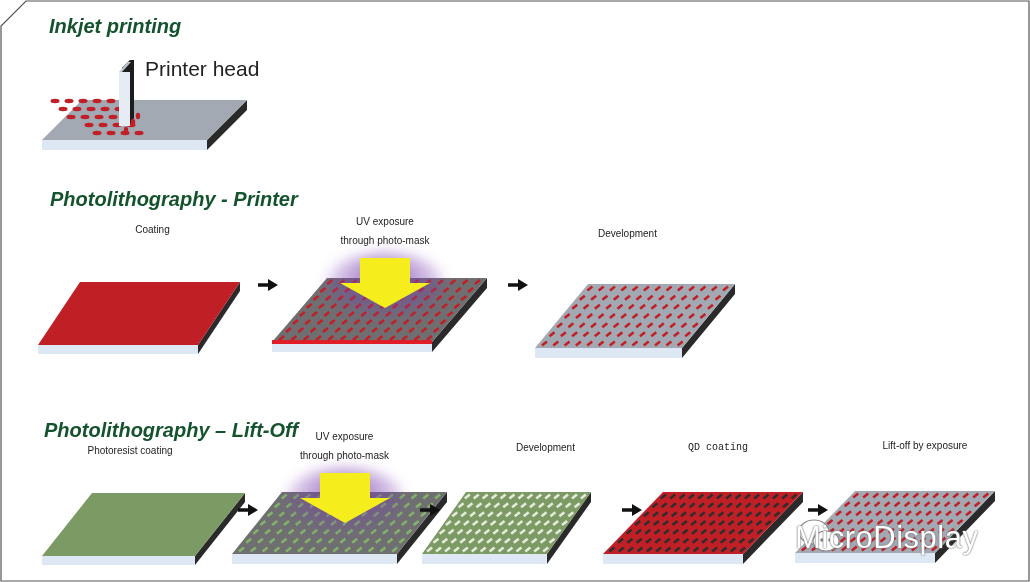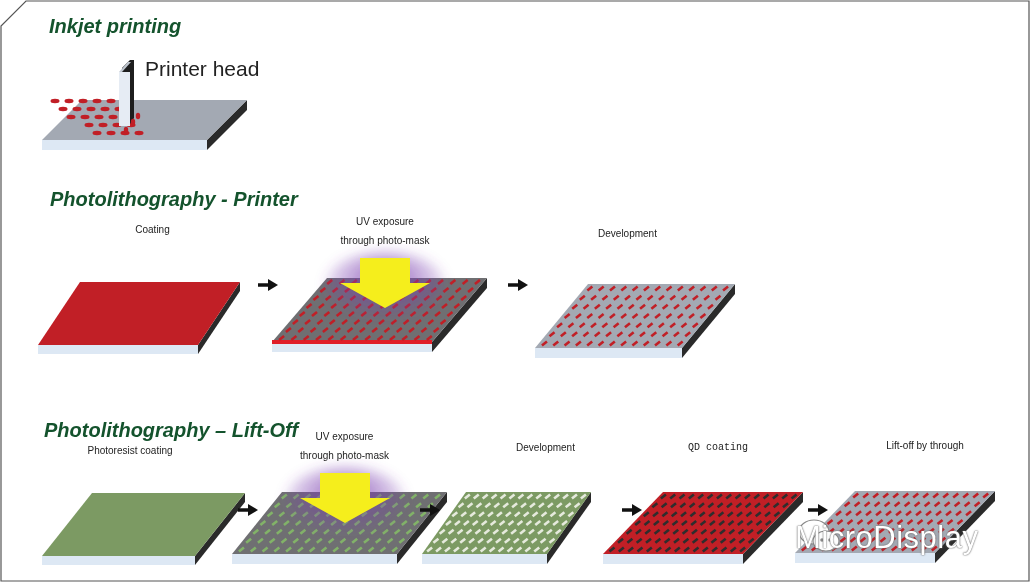--- a/index.html
+++ b/index.html
@@ -744,21 +744,21 @@
 <div class="step-label" style="left:570px;top:224px;width:115px;">Development</div>
 
 <div class="section-title" style="left:44px;top:403px;margin-top:16px;">Photolithography – Lift-Off</div>
 <div class="step-label" style="left:50px;top:441px;width:160px;">Photoresist coating</div>
 <div class="step-label" style="left:262px;top:427px;width:165px;">
   <div>UV exposure</div>
   <div>through photo-mask</div>
 </div>
 <div class="step-label" style="left:488px;top:438px;width:115px;">Development</div>
 <div class="step-label" style="left:668px;top:438px;width:100px;font-family:Liberation Mono, monospace;">QD coating</div>
-<div class="step-label" style="left:850px;top:436px;width:150px;">Lift-off by through</div>
+<div class="step-label" style="left:850px;top:436px;width:150px;">Lift-off by exposure</div>
 
 <svg class="wm-icon" viewBox="0 0 48 38">
   <ellipse cx="18" cy="15" rx="15" ry="12" fill="#fff" stroke="#888" stroke-width="1.2"></ellipse>
   <ellipse cx="30" cy="24" rx="13" ry="10" fill="#fff" stroke="#888" stroke-width="1.2"></ellipse>
   <circle cx="26" cy="23" r="1.8" fill="#888"></circle>
     <circle cx="34" cy="23" r="1.8" fill="#888"></circle>
 </svg>
 <div class="watermark">MicroDisplay</div>
 
 </body></html>

